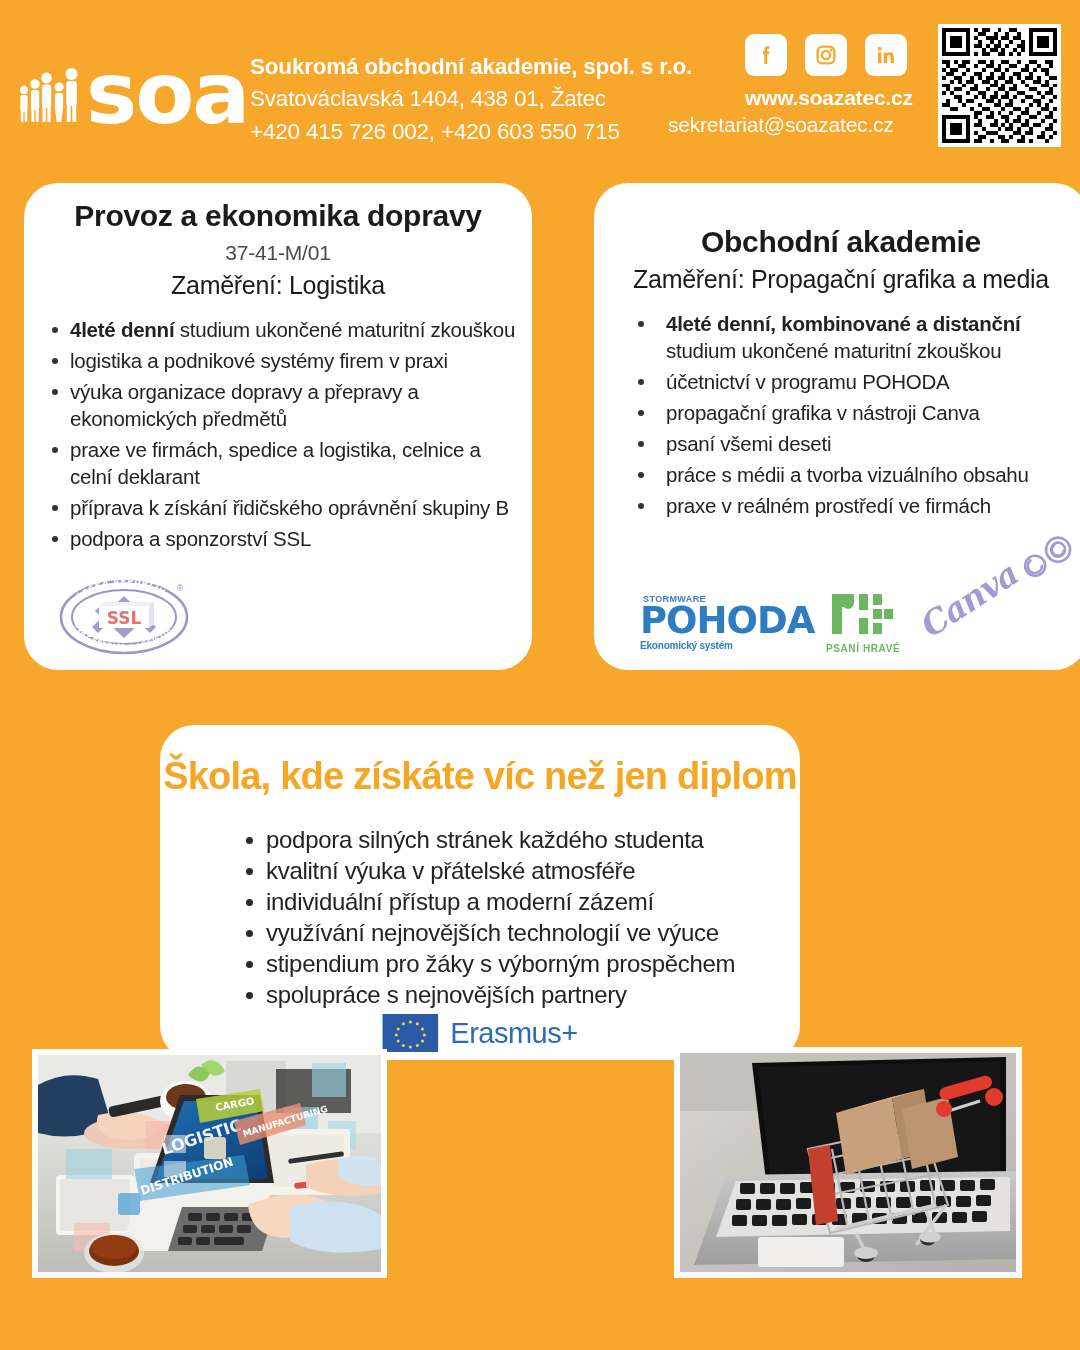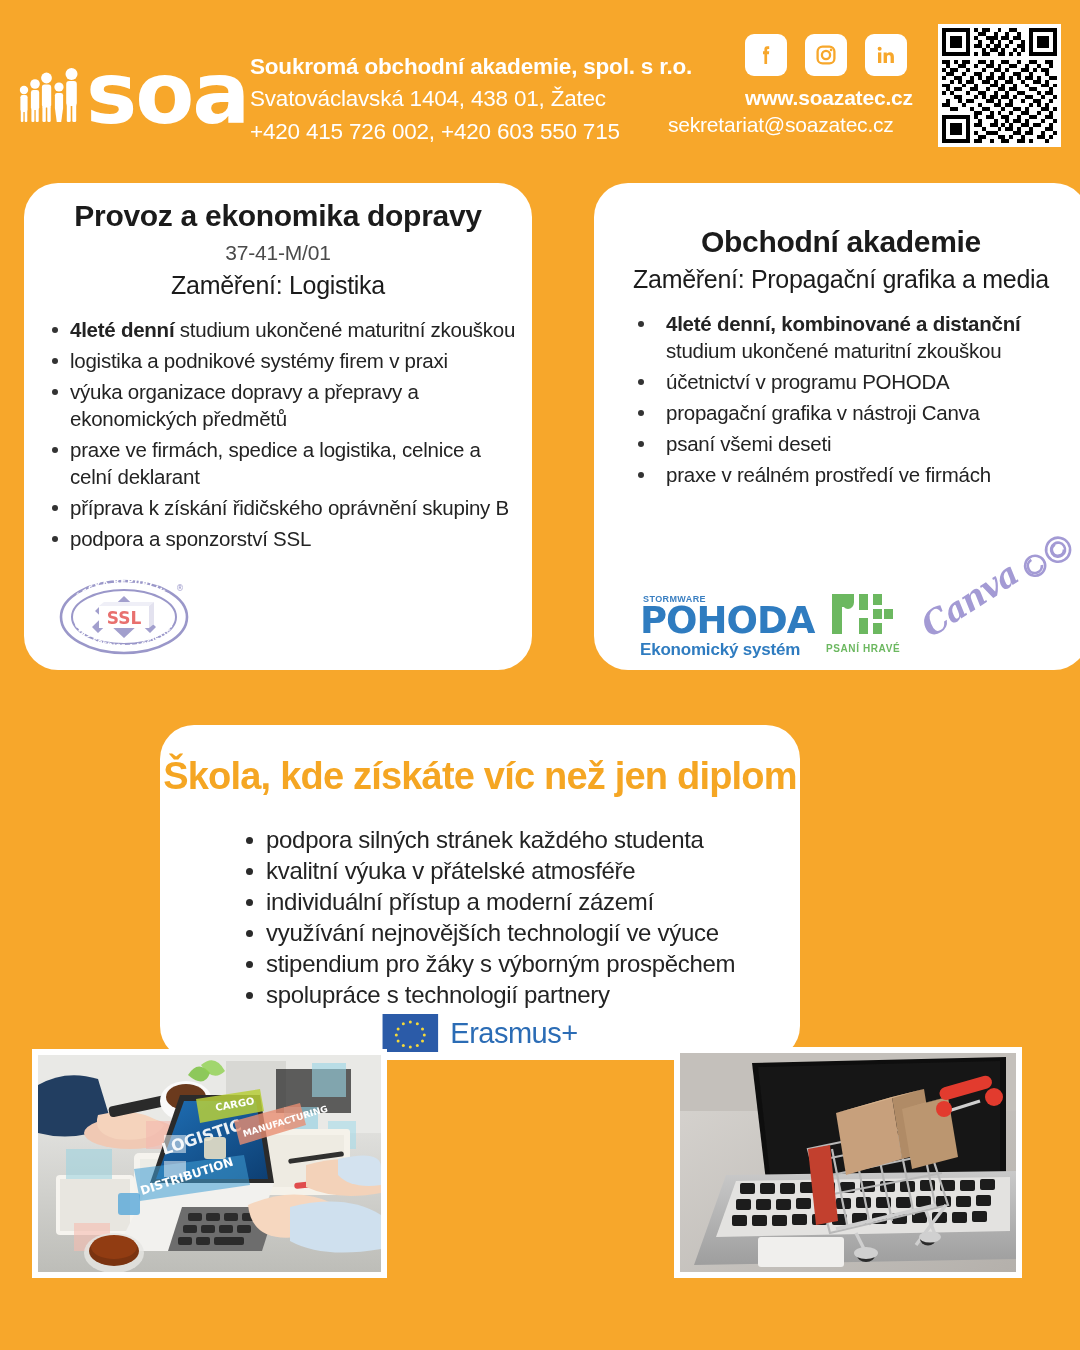--- a/index.html
+++ b/index.html
@@ -187,21 +187,21 @@
   .pohoda .sw {
     font-size: 9px; font-weight: 700; color: #3a7fc1;
     letter-spacing: 0.4px; margin-left: 3px;
   }
   .pohoda .main {
     font-size: 37px; font-weight: 700; color: #2f7cc0;
     line-height: 34px; letter-spacing: -1px;
     font-family: "DejaVu Sans", sans-serif;
   }
   .pohoda .sub {
-    font-size: 17px; font-weight: 700; color: #2f7cc0;
+    font-size: 10px; font-weight: 700; color: #2f7cc0;
     margin-top: 2px; letter-spacing: -0.2px;
   }
 
   
   .ph { position: absolute; left: 232px; top: 26px; text-align: center; }
   .ph .mark { height: 38px; }
   .ph .cap {
     font-size: 10px; font-weight: 700; color: #6cb860;
     letter-spacing: 0.6px; margin-top: 5px;
   }
@@ -620,20 +620,21 @@
   <div class="right-head">
     <div class="prog-title">Obchodní akademie</div>
     <div class="prog-focus">Zaměření: Propagační grafika a media</div>
   </div>
   <div class="right-body">
     <ul class="bullets">
       <li><b>4leté denní, kombinované a distanční</b><span> studium ukončené maturitní zkouškou</span></li>
       <li><span>účetnictví v programu POHODA</span></li>
       <li><span>propagační grafika v nástroji Canva</span></li>
       <li><span>psaní všemi deseti</span></li>
+      <li><span>práce s médii a tvorba vizuálního obsahu</span></li>
       <li><span>praxe v reálném prostředí ve firmách</span></li>
     </ul>
   </div>
 
   <div class="logo-row-right">
     <div class="pohoda">
       <div class="sw">STORMWARE</div>
       <div class="main">POHODA</div>
       <div class="sub">Ekonomický systém</div>
     </div>
@@ -675,21 +676,21 @@
 </div>
 
 <div class="card card-bottom">
   <div class="bottom-title">Škola, kde získáte víc než jen diplom</div>
   <ul class="bottom-bullets">
     <li>podpora silných stránek každého studenta</li>
     <li>kvalitní výuka v přátelské atmosféře</li>
     <li>individuální přístup a moderní zázemí</li>
     <li>využívání nejnovějších technologií ve výuce</li>
     <li>stipendium pro žáky s výborným prospěchem</li>
-    <li>spolupráce s technologií partnery</li>
+    <li>spolupráce s nejnovějších partnery</li>
   </ul>
 
   <div class="erasmus">
     <span class="eu-flag">
       <svg width="56" height="38" viewBox="0 0 56 38">
         <rect width="56" height="38" fill="#2B5BA8"></rect>
         <g fill="#F5D93A">
           <circle cx="28" cy="8" r="1.5"></circle>
             <circle cx="35" cy="9.8" r="1.5"></circle>
           <circle cx="40.2" cy="15" r="1.5"></circle>

